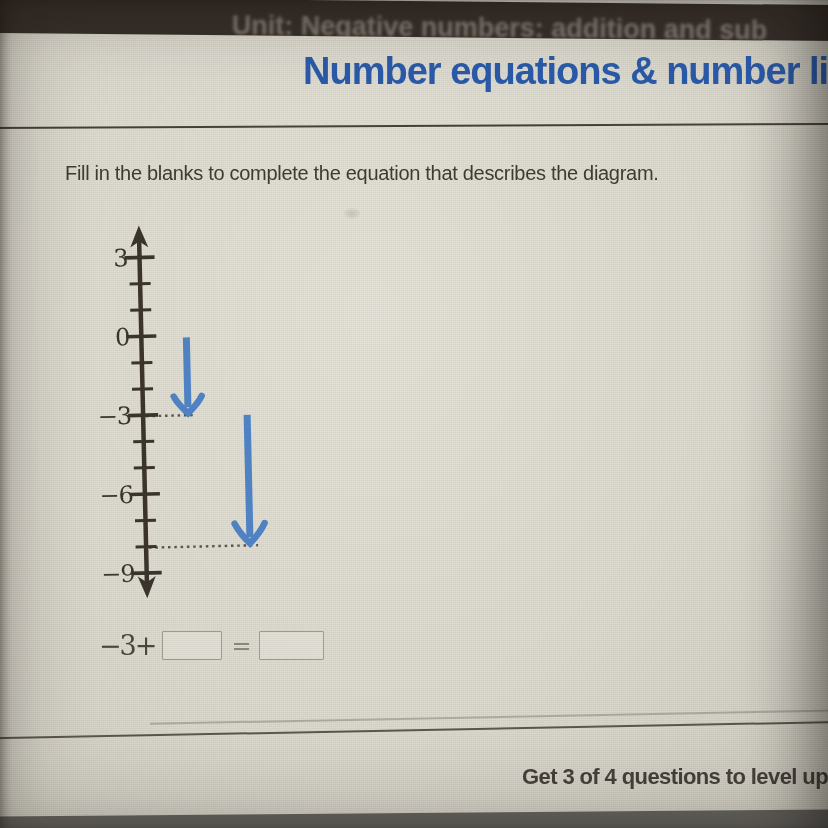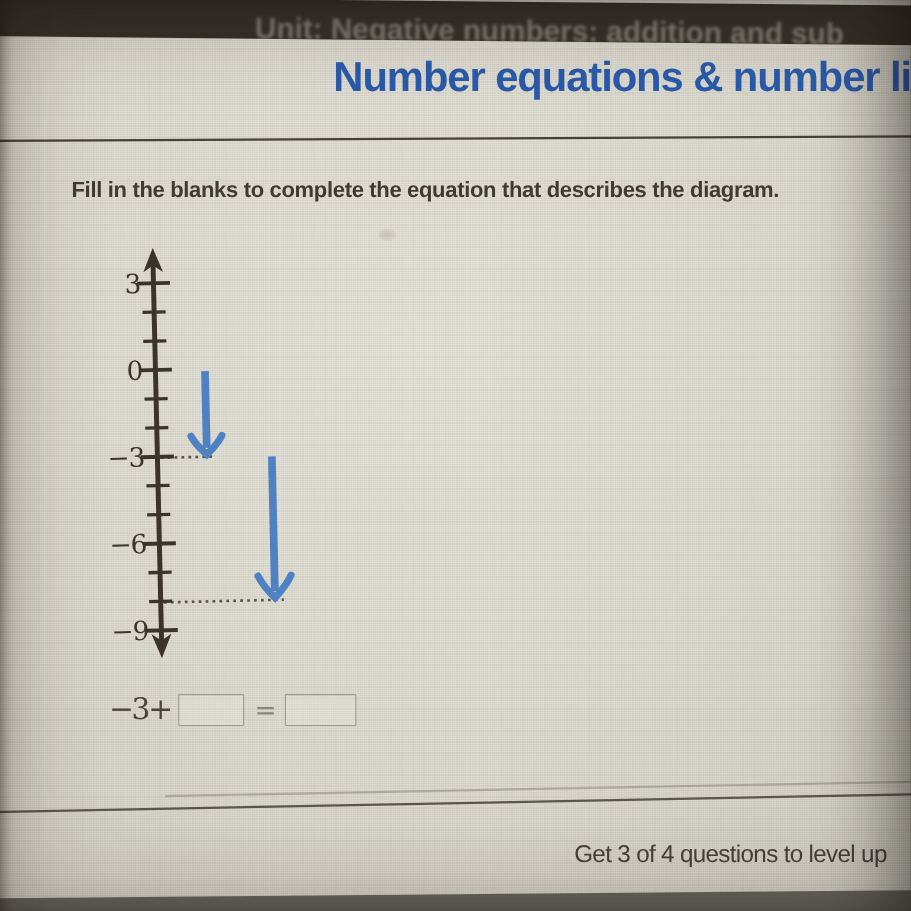--- a/index.html
+++ b/index.html
@@ -16,39 +16,39 @@
           background:
             repeating-linear-gradient(0deg, rgba(255,255,255,0.045) 0 1px, rgba(90,88,80,0.05) 1px 2px),
             repeating-linear-gradient(90deg, rgba(255,255,255,0.03) 0 1px, rgba(90,88,80,0.035) 1px 2px),
             radial-gradient(ellipse at 45% 38%, #e4e1d7 0%, #dbd8ce 55%, #ccc9bd 100%);
           filter:blur(0.35px);}
   #page-title{position:absolute;left:303px;top:50px;white-space:nowrap;
               font-weight:bold;font-size:38px;letter-spacing:-1px;color:#2a5aa8;}
   #header-divider{position:absolute;left:-6px;width:840px;top:125px;height:2px;
                   background:#474038;transform:rotate(-0.28deg);}
   #instruction{position:absolute;left:65px;top:162px;white-space:nowrap;
-               font-weight:bold;font-size:20px;letter-spacing:-0.3px;color:#403a33;}
+               font-weight:normal;font-size:20px;letter-spacing:-0.3px;color:#403a33;}
   #numberline{position:absolute;left:95px;top:205px;width:215px;height:410px;
               transform:rotate(-1.3deg);}
   #numberline text{font-family:"DejaVu Serif",serif;font-size:24px;letter-spacing:-1px;}
   #equation{position:absolute;left:99px;top:630px;display:flex;align-items:center;
             font-family:"DejaVu Serif",serif;font-size:27px;color:#4b453d;}
   #equation .prefix{letter-spacing:-2px;}
   #equation input{width:54px;height:25px;margin-left:7px;border:1.5px solid #9d9b91;
                   background:rgba(232,230,222,0.35);border-radius:1px;
                   font-family:"DejaVu Serif",serif;font-size:20px;color:#4b453d;
                   text-align:center;outline:none;}
   #equation .eq-sign{margin-left:9px;font-size:24px;color:#8a877d;}
   #equation input.result{width:59px;}
   #footer-line-a{position:absolute;left:150px;width:700px;top:716px;height:1.5px;
                  background:rgba(110,104,94,0.4);transform:rotate(-1.1deg);}
   #footer-line-b{position:absolute;left:-8px;width:860px;top:729px;height:2px;
                  background:#5b554b;transform:rotate(-1.1deg);}
   #footer-msg{position:absolute;left:522px;top:764px;white-space:nowrap;
-              font-weight:normal;font-size:22px;letter-spacing:-0.6px;color:#45403a;}
+              font-weight:bold;font-size:22px;letter-spacing:-0.6px;color:#45403a;}
   #bottom-bar{position:absolute;left:-8px;right:-8px;top:813px;height:30px;
               background:#63615d;transform:rotate(-0.5deg);}
   #smudge{position:absolute;left:344px;top:208px;width:16px;height:11px;border-radius:50%;
           background:radial-gradient(rgba(115,105,95,0.22),rgba(115,105,95,0));}
   #vignette{position:absolute;inset:0;pointer-events:none;z-index:10;
             box-shadow: inset 0 0 90px rgba(28,20,16,0.28),
                         inset 7px 0 12px -6px rgba(28,20,16,0.55),
                         inset -60px 30px 80px -60px rgba(0,0,0,0.55),
                         inset 30px -20px 70px -60px rgba(0,0,0,0.35);}
 </style>

